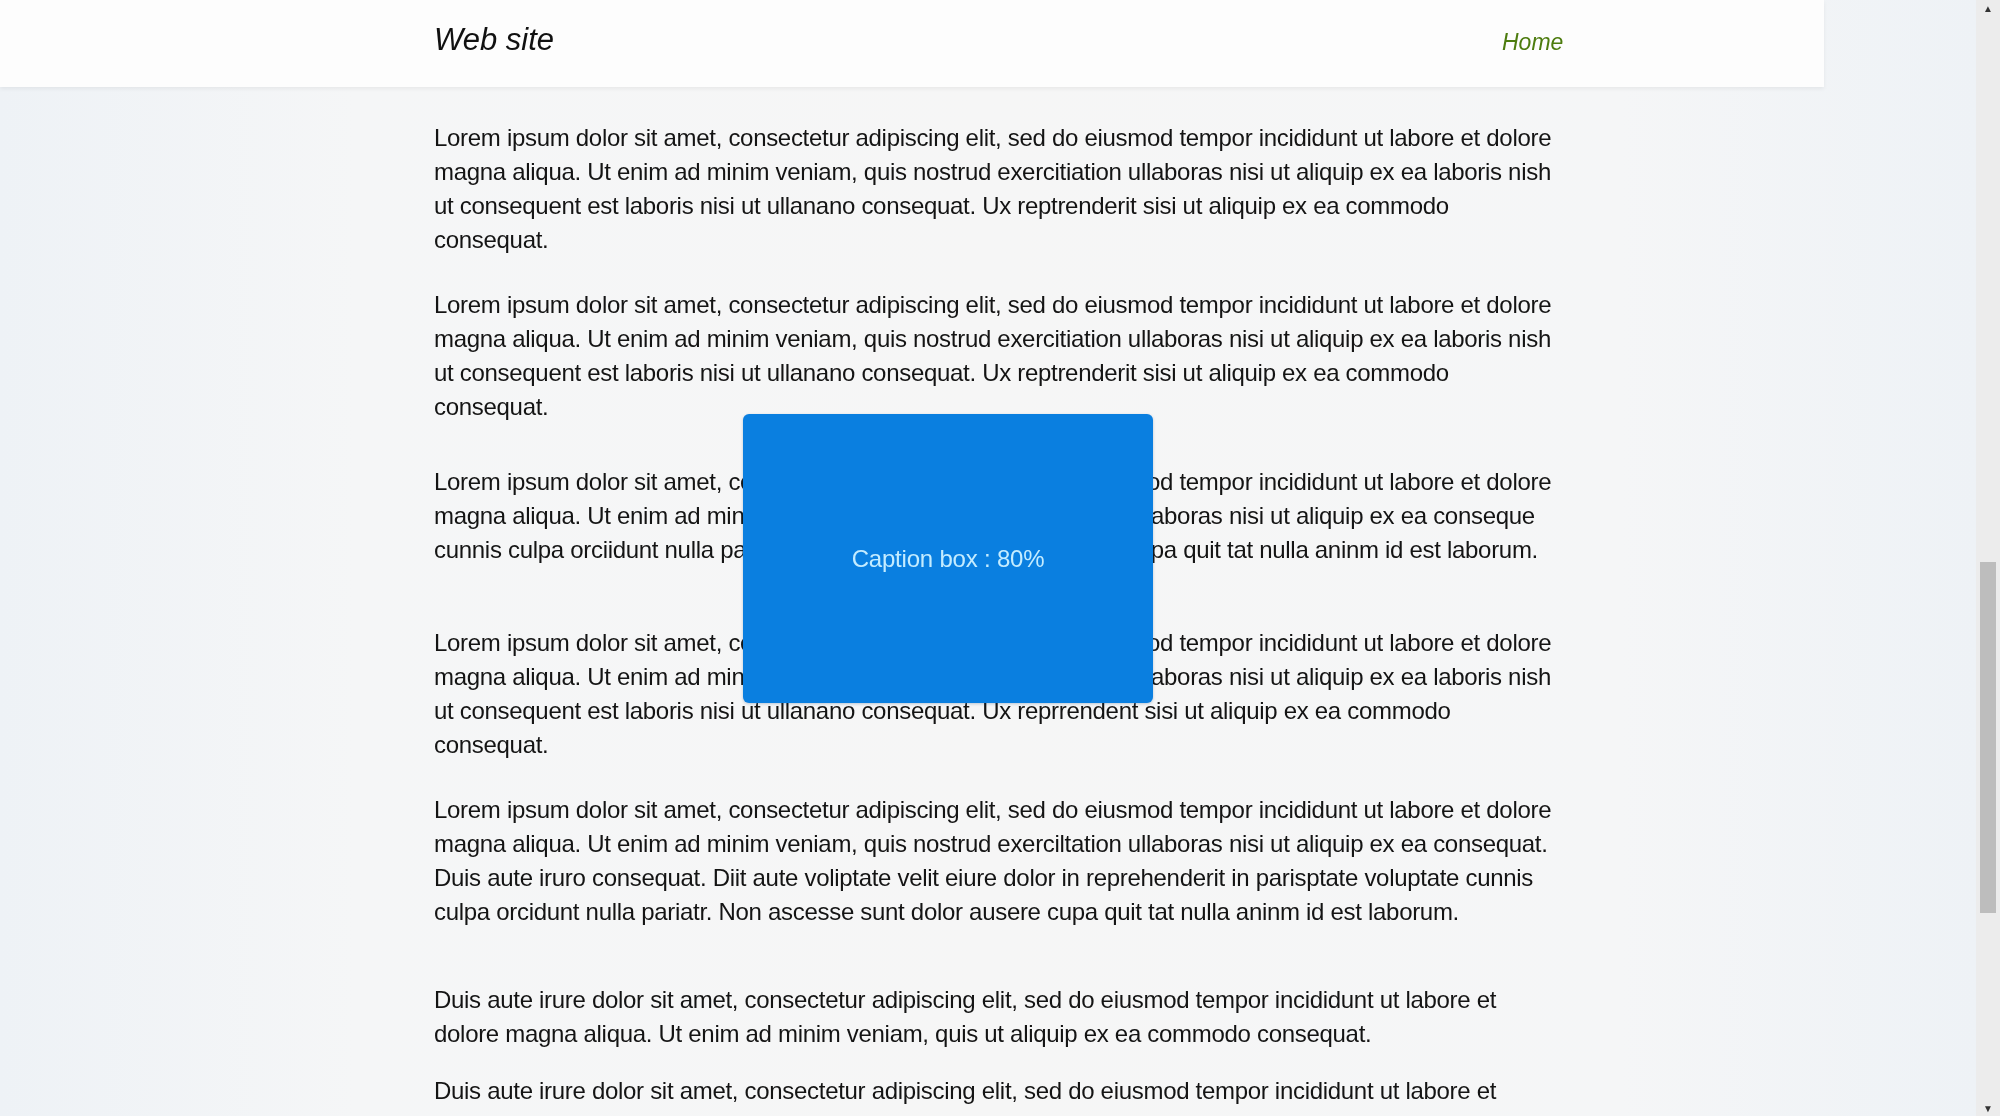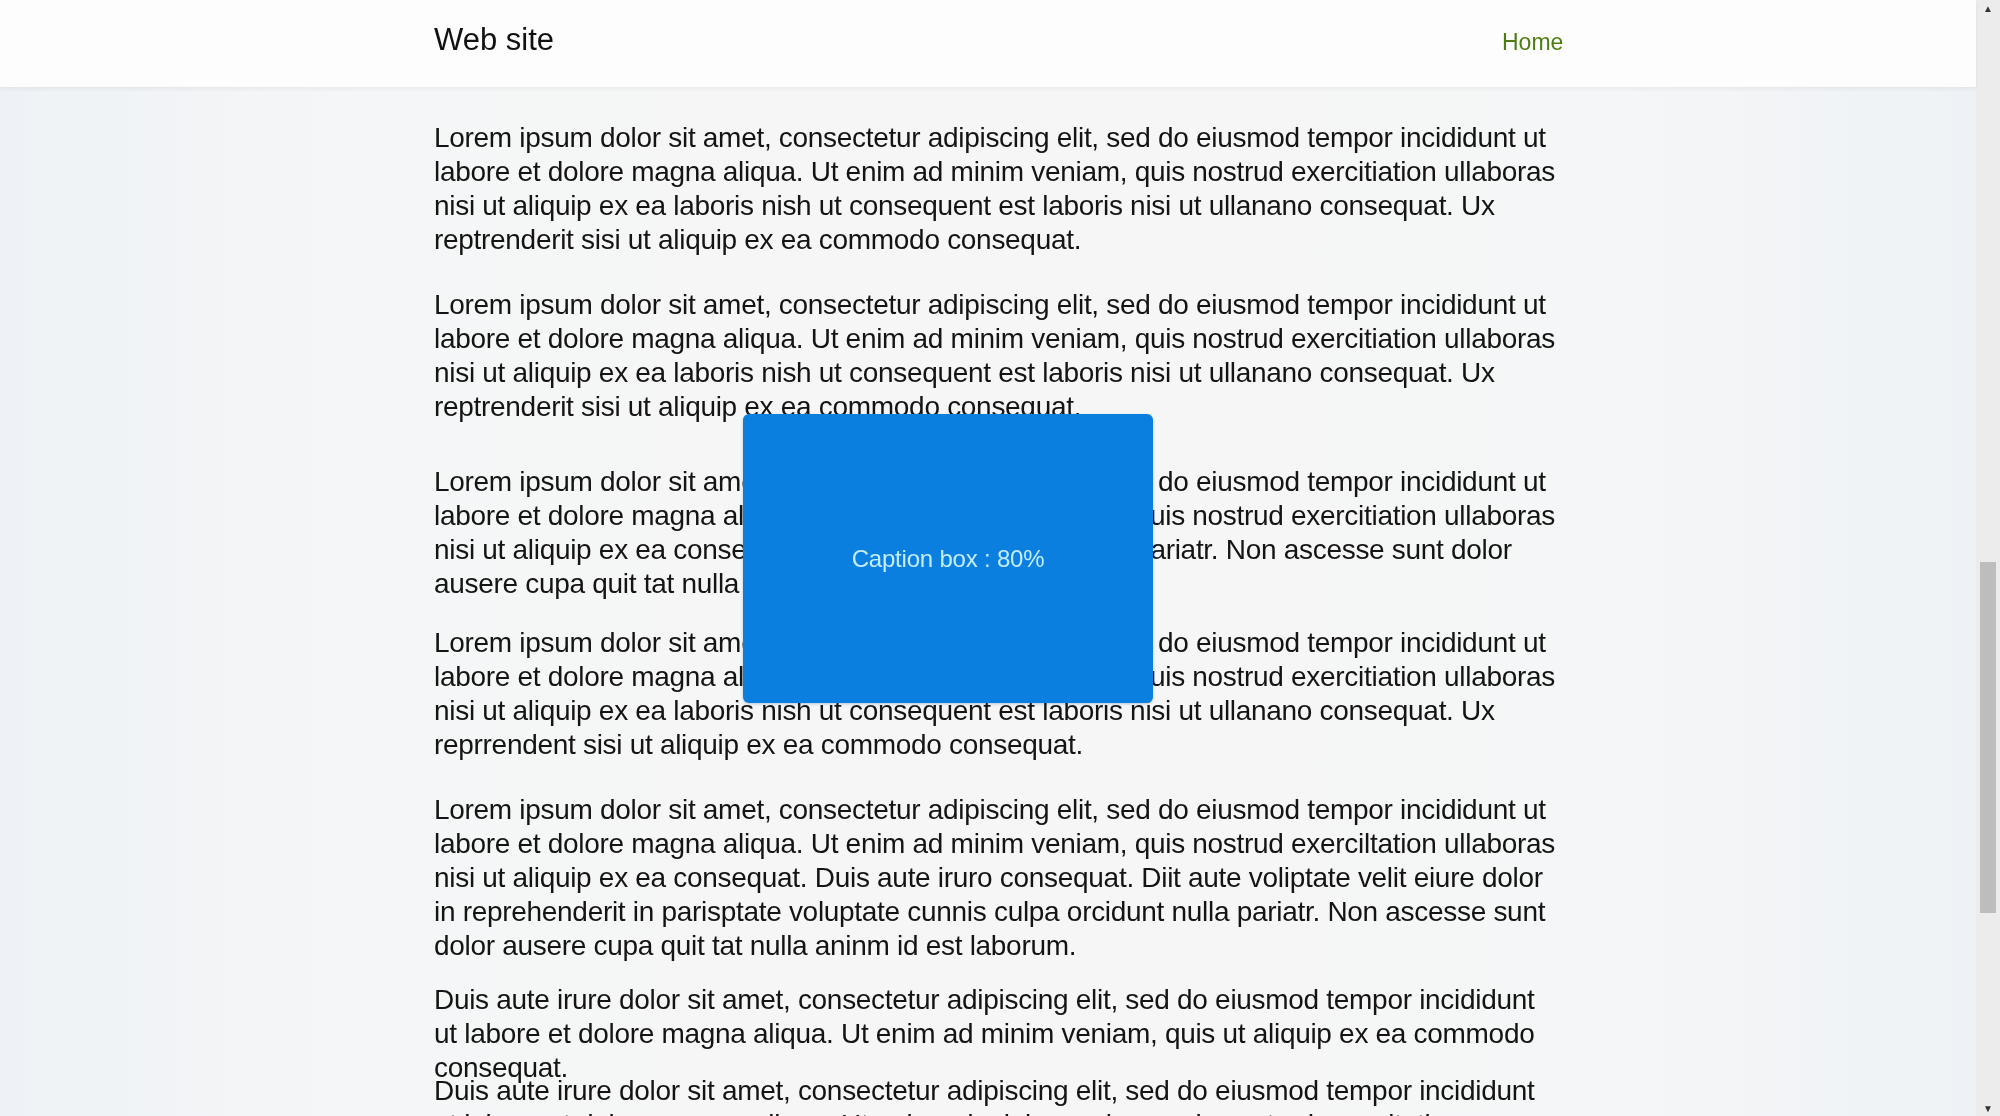--- a/index.html
+++ b/index.html
@@ -5,28 +5,28 @@
   html, body { margin:0; padding:0; }
   body {
     width:2000px; height:1116px; overflow:hidden; position:relative;
     background:#f3f5f7;
     font-family:"Liberation Sans", sans-serif;
     color:#111;
   }
   .page { position:absolute; left:0; top:0; width:1976px; height:1116px;
     background:linear-gradient(90deg,#eef2f6 0%,#f5f6f7 18%,#f6f6f6 50%,#f5f6f7 82%,#eef2f6 100%); }
   .header {
-    position:absolute; left:0; top:0; width:1976px; height:87px;
-    background:#fdfdfd; box-shadow:0 2px 4px rgba(0,0,0,0.06); z-index:5;
+    position:absolute; left:0; top:0; width:1824px; height:87px;
+    background:#fdfdfd; box-shadow:0 2px 4px rgba(0,0,0,0.06); z-index:5;font-style:italic;
   }
   .brand { position:absolute; left:434px; top:22px; font-size:31px; color:#111; }
   .nav-home { position:absolute; left:1502px; top:29px; font-size:23px; color:#4d7c0f; text-decoration:none; cursor:pointer; }
   .para {
     position:absolute; left:434px; width:1130px; margin:0;
-    font-size:28px; line-height:34px; color:#141414; letter-spacing:-0.3px;
+    font-size:24px; line-height:34px; color:#141414; letter-spacing:-0.3px;
   }
   .partial-line { position:absolute; left:434px; top:52px; font-size:24px; line-height:34px; color:#141414; }
   .caption-box {
     position:absolute; left:743px; top:414px; width:410px; height:289px;
     background:#0a7fe0; border-radius:6px; z-index:4;
     display:flex; align-items:center; justify-content:center;
     box-shadow:0 1px 3px rgba(0,60,120,0.25);
   }
   .caption-text { color:#c4ecff; font-size:24px; letter-spacing:-0.2px; }
   .scrollbar { position:absolute; left:1976px; top:0; width:24px; height:1116px; background:#ececec; }

